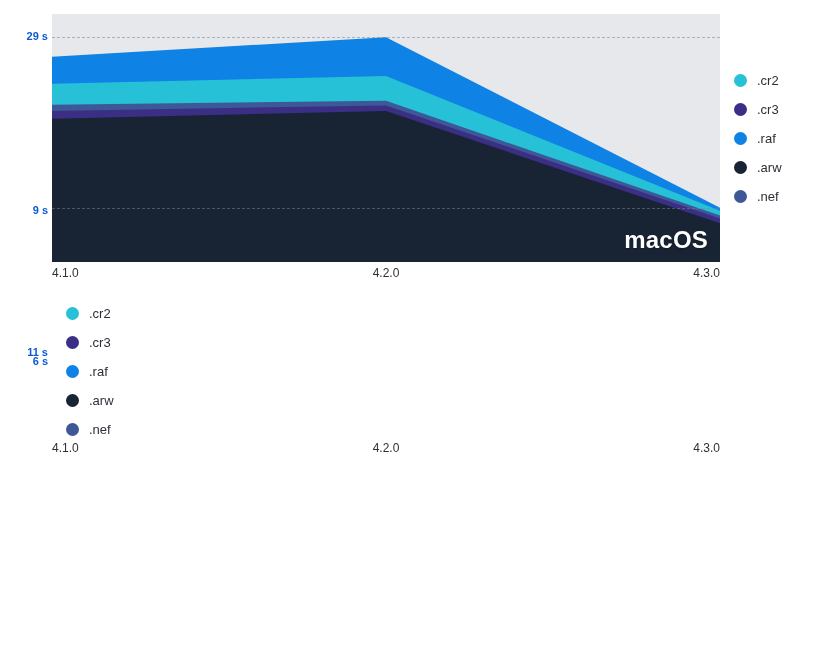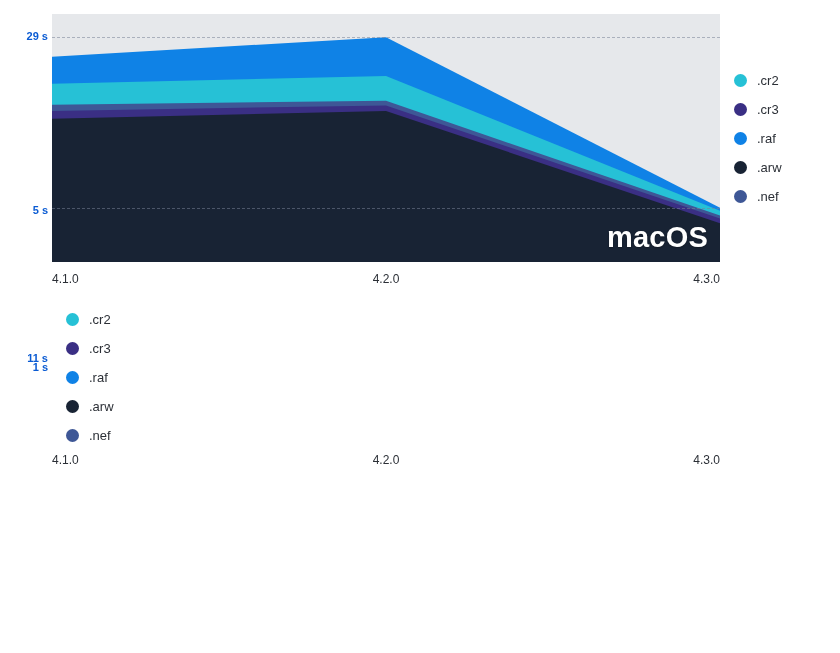--- a/index.html
+++ b/index.html
@@ -64,21 +64,21 @@
     left: 0;
     right: 0;
     border-top: 1px dashed rgba(120,130,150,0.55);
   }
   .platform-label {
     position: absolute;
     right: 12px;
     bottom: 8px;
     color: #ffffff;
     font-weight: 700;
-    font-size: 29px;
+    font-size: 24px;
     letter-spacing: 0.2px;
     text-shadow: 0 1px 2px rgba(0,0,0,0.3);
   }
   .legend {
     width: 104px;
     flex: 0 0 104px;
     display: flex;
     flex-direction: column;
     justify-content: center;
     gap: 14px;
@@ -93,21 +93,20 @@
     color: #2b2f36;
   }
   .swatch {
     width: 13px;
     height: 13px;
     border-radius: 50%;
     flex: 0 0 13px;
   }
   .xaxis {
     display: flex;
-    margin-top: 6px;
   }
   .xaxis .spacer-left { width: 36px; flex: 0 0 36px; }
   .xaxis .spacer-right { width: 104px; flex: 0 0 104px; }
   .xticks {
     flex: 1 1 auto;
     display: flex;
     justify-content: space-between;
     font-size: 12px;
     color: #2b2f36;
     padding-top: 4px;
@@ -115,21 +114,21 @@
 </style>
 </head>
 <body>
 
 <div class="page">
 
   <div class="chart-row">
     <div class="chart-upper">
       <div class="ylabels">
         <span class="ylabel" style="top:16px;">29 s</span>
-        <span class="ylabel" style="bottom:46px;">5 s</span>
+        <span class="ylabel" style="bottom:46px;">9 s</span>
       </div>
       <div class="plot-wrap">
         <svg class="layers" viewBox="0 0 100 100" preserveAspectRatio="none">
             <path d="M 0 100 L 0 17.1875 L 50 9.375 L 100 78.125 L 100 100 Z" fill="#0f82e6"></path>
             <path d="M 0 100 L 0 28.125 L 50 25 L 100 79.375 L 100 100 Z" fill="#26c1d6"></path>
             <path d="M 0 100 L 0 36.5625 L 50 35 L 100 81.25 L 100 100 Z" fill="#3e5796"></path>
             <path d="M 0 100 L 0 39.0625 L 50 36.875 L 100 82.5 L 100 100 Z" fill="#3a2f84"></path>
             <path d="M 0 100 L 0 42.1875 L 50 39.0625 L 100 84.375 L 100 100 Z" fill="#182334"></path>
           </svg>
         <div class="gridlines">
@@ -169,21 +168,21 @@
         <span>4.3.0</span>
       </div>
       <div class="spacer-right"></div>
     </div>
   </div>
 
   <div class="chart-row">
     <div class="chart-upper">
       <div class="ylabels">
         <span class="ylabel" style="top:16px;margin-top:24px;">11 s</span>
-        <span class="ylabel" style="bottom:70px;">1 s</span>
+        <span class="ylabel" style="bottom:70px;">6 s</span>
       </div>
       <div class="legend">
           <div class="legend-item">
             <span class="swatch" style="background: rgb(38, 193, 214);"></span>
             <span>.cr2</span>
           </div>
           <div class="legend-item">
             <span class="swatch" style="background: rgb(58, 47, 132);"></span>
             <span>.cr3</span>
           </div>

